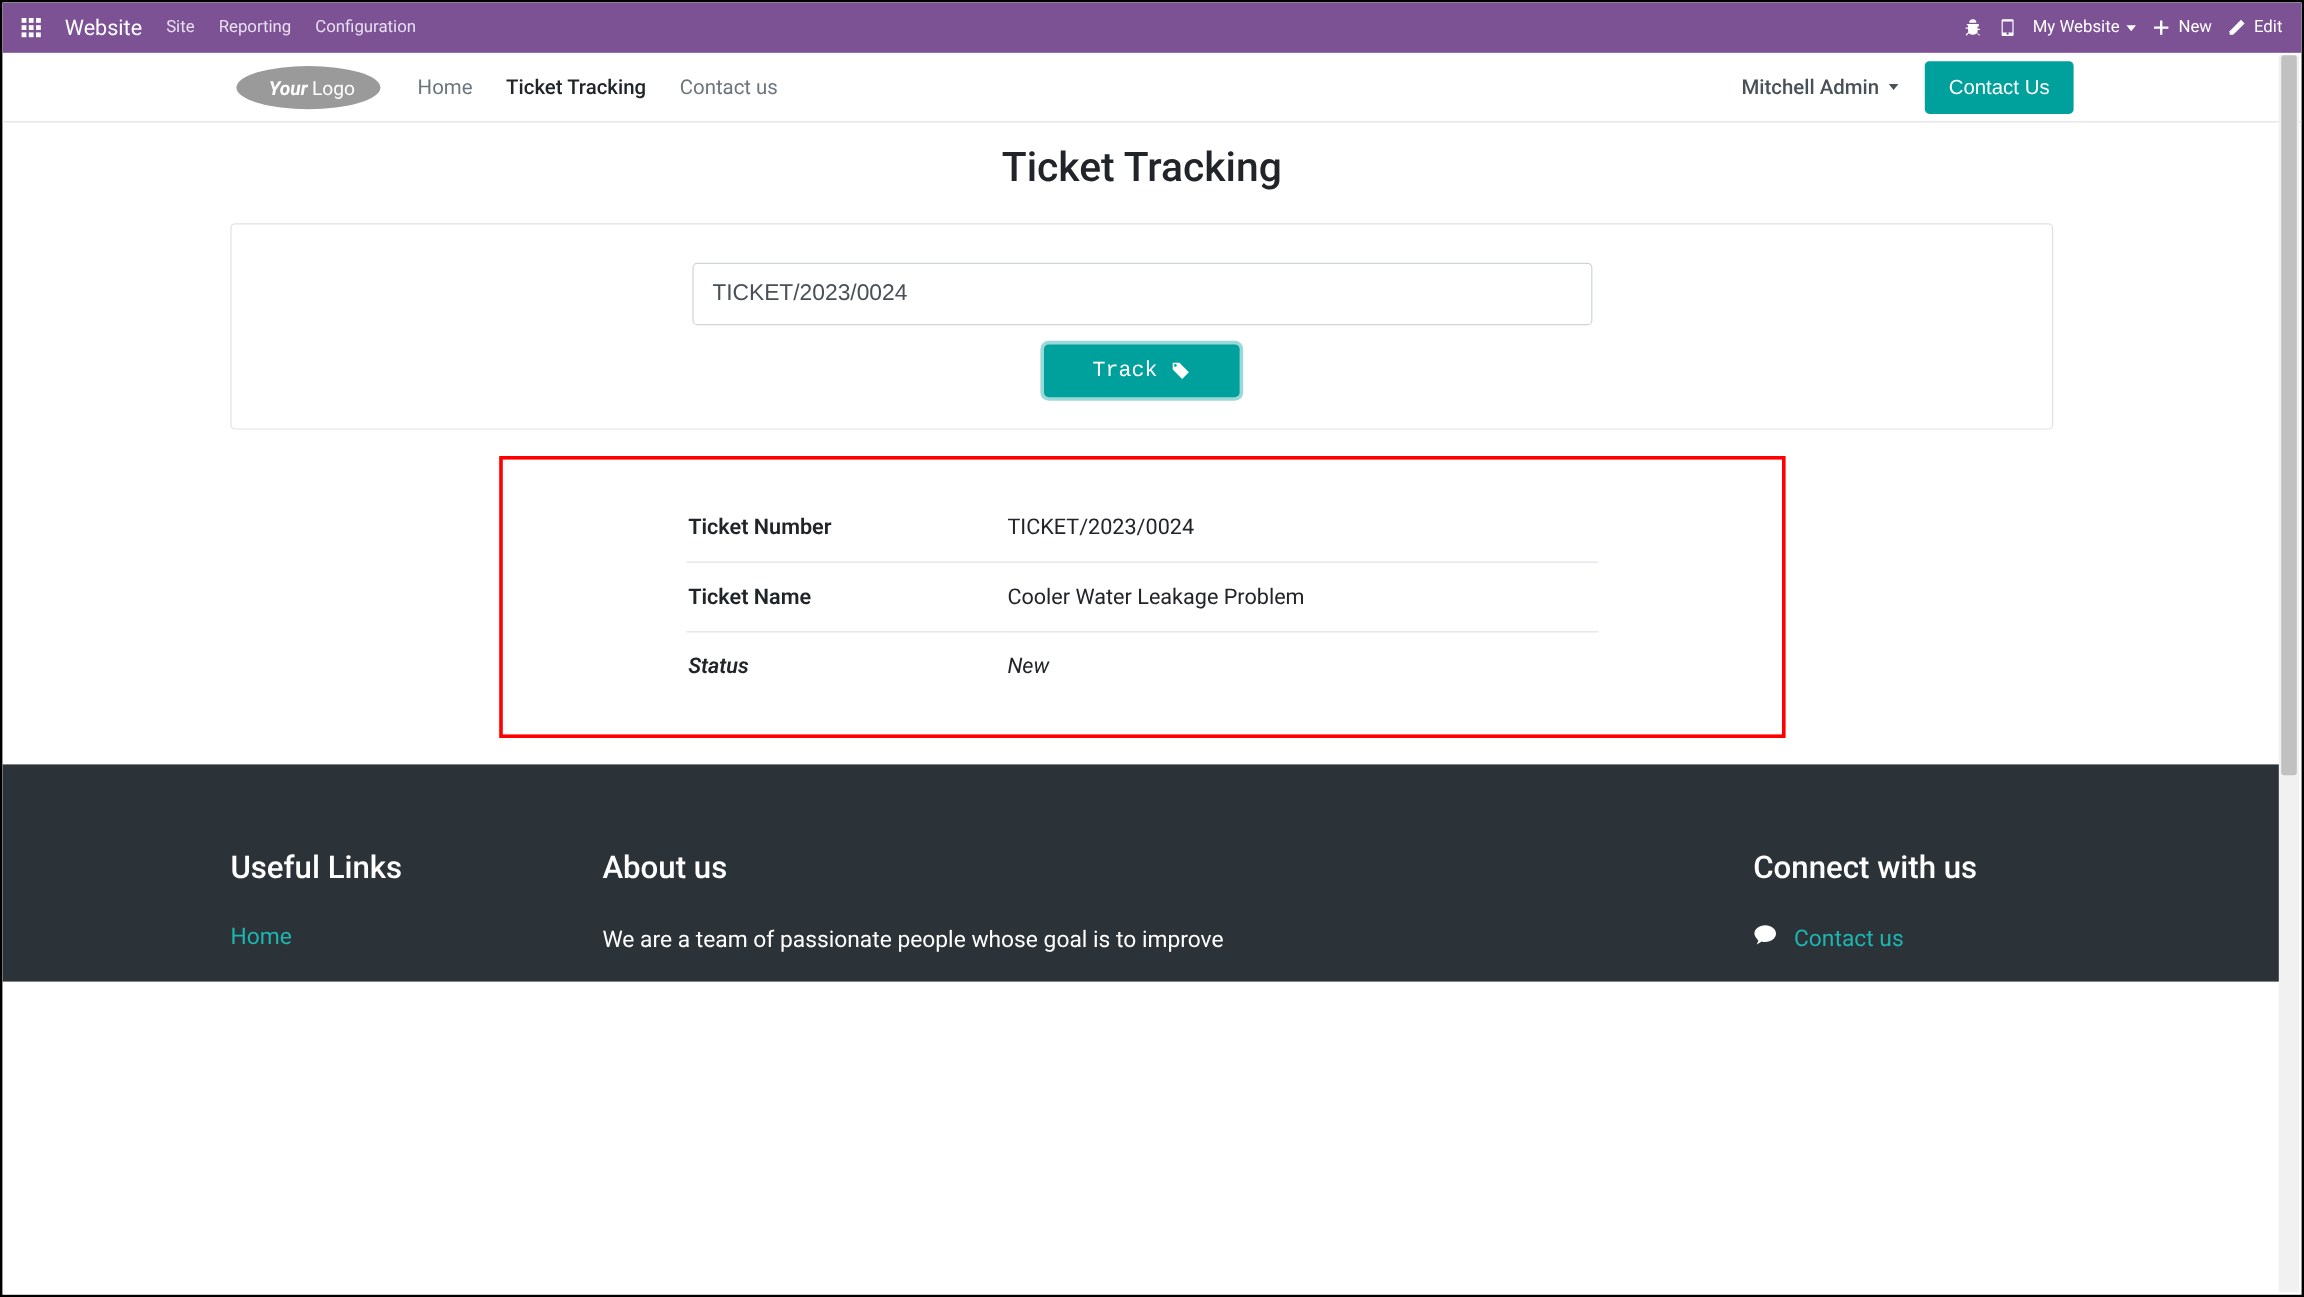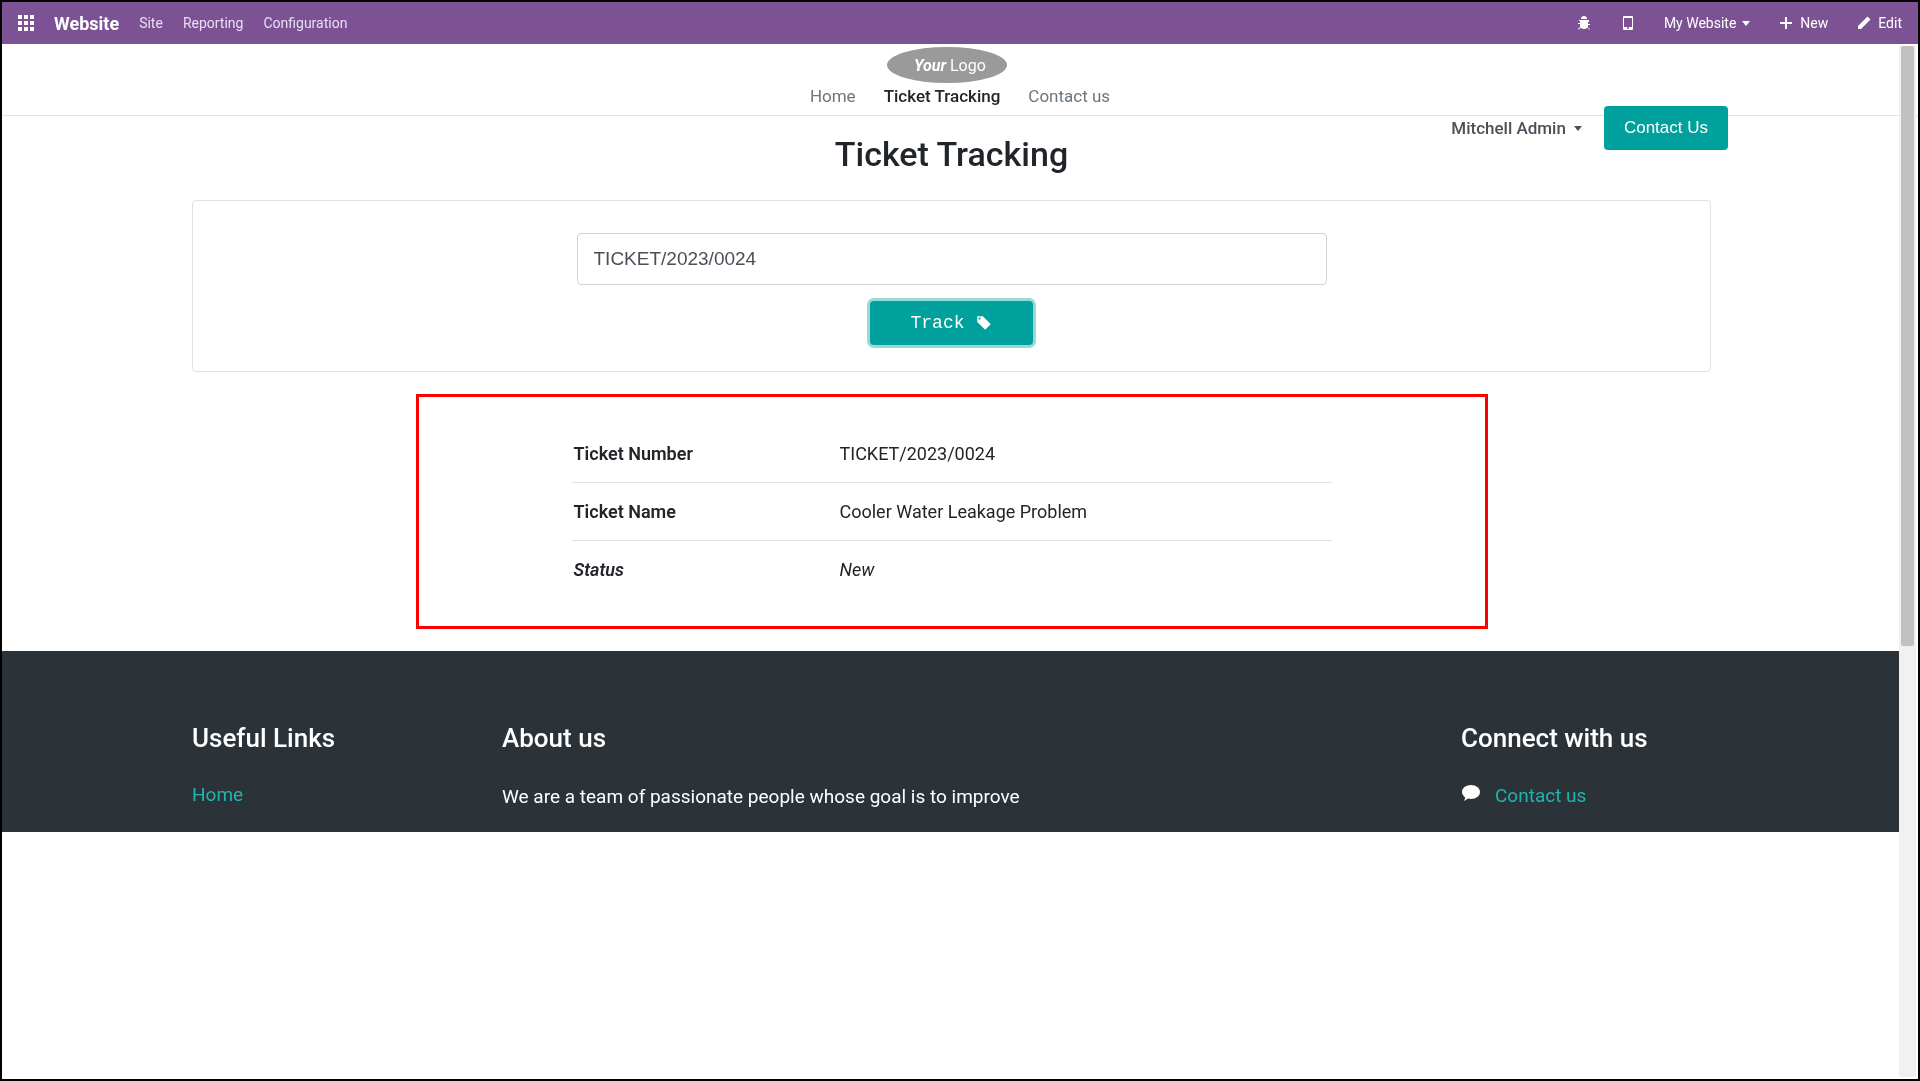--- a/index.html
+++ b/index.html
@@ -7,29 +7,29 @@
 
 
 .scrollbar { position: absolute; right: 2px; top: 44px; bottom: 2px; width: 17px; background: #f1f1f1; }
 .scrollbar-thumb { position: absolute; left: 2px; right: 2px; top: 0; height: 600px; background: #c1c1c1; border-radius: 2px; }
 
 
 .topbar { background: #7c5295; color: #fff; height: 42px; display: flex; align-items: center; padding: 0 16px; font-size: 15px; }
 .topbar-left { display: flex; align-items: center; gap: 20px; }
 .apps-icon { display: grid; grid-template-columns: repeat(3, 4px); grid-auto-rows: 4px; gap: 2px; }
 .apps-icon span { background: #fff; width: 4px; height: 4px; }
-.topbar-brand { font-size: 18px; font-weight: 700; }
+.topbar-brand { font-size: 18px; font-weight: 400; }
 .topbar-link { color: #e8dff0; cursor: pointer; font-size: 14px; }
-.topbar-right { margin-left: auto; display: flex; align-items: flex-end; gap: 28px; }
+.topbar-right { margin-left: auto; display: flex; align-items: flex-end; gap: 13px; }
 .topbar-icon svg { width: 16px; height: 16px; fill: #fff; display: block; }
 .topbar-item { display: flex; align-items: center; gap: 6px; cursor: pointer; font-size: 14px; color: #fff; }
 .caret-down { width: 0; height: 0; border-left: 4px solid transparent; border-right: 4px solid transparent; border-top: 5px solid #fff; }
 
 
-.site-nav { height: 72px; border-bottom: 1px solid #dee2e6; display: flex; align-items: center; padding: 0 190px; flex-direction: column; }
+.site-nav { height: 58px; border-bottom: 1px solid #dee2e6; display: flex; align-items: center; padding: 0 190px; }
 .logo { width: 130px; height: 42px; display: flex; align-items: center; justify-content: center; margin-right: 26px; }
 .logo svg { width: 130px; height: 42px; }
 .nav-links { display: flex; gap: 28px; align-items: center; }
 .nav-link { cursor: pointer; font-size: 17px; color: #6c757d; }
 .nav-link.active { color: #212529; font-weight: 500; }
 .nav-right { margin-left: auto; display: flex; align-items: center; gap: 22px; }
 .user-drop { display: flex; align-items: center; gap: 8px; cursor: pointer; font-size: 17px; color: #495057; font-weight: 500; }
 .user-drop .caret-down { border-top-color: #495057; }
 .btn-contact { background: #00a09d; color: #fff; border: none; padding: 12px 20px; font-size: 17px; border-radius: 4px; cursor: pointer; }
 

